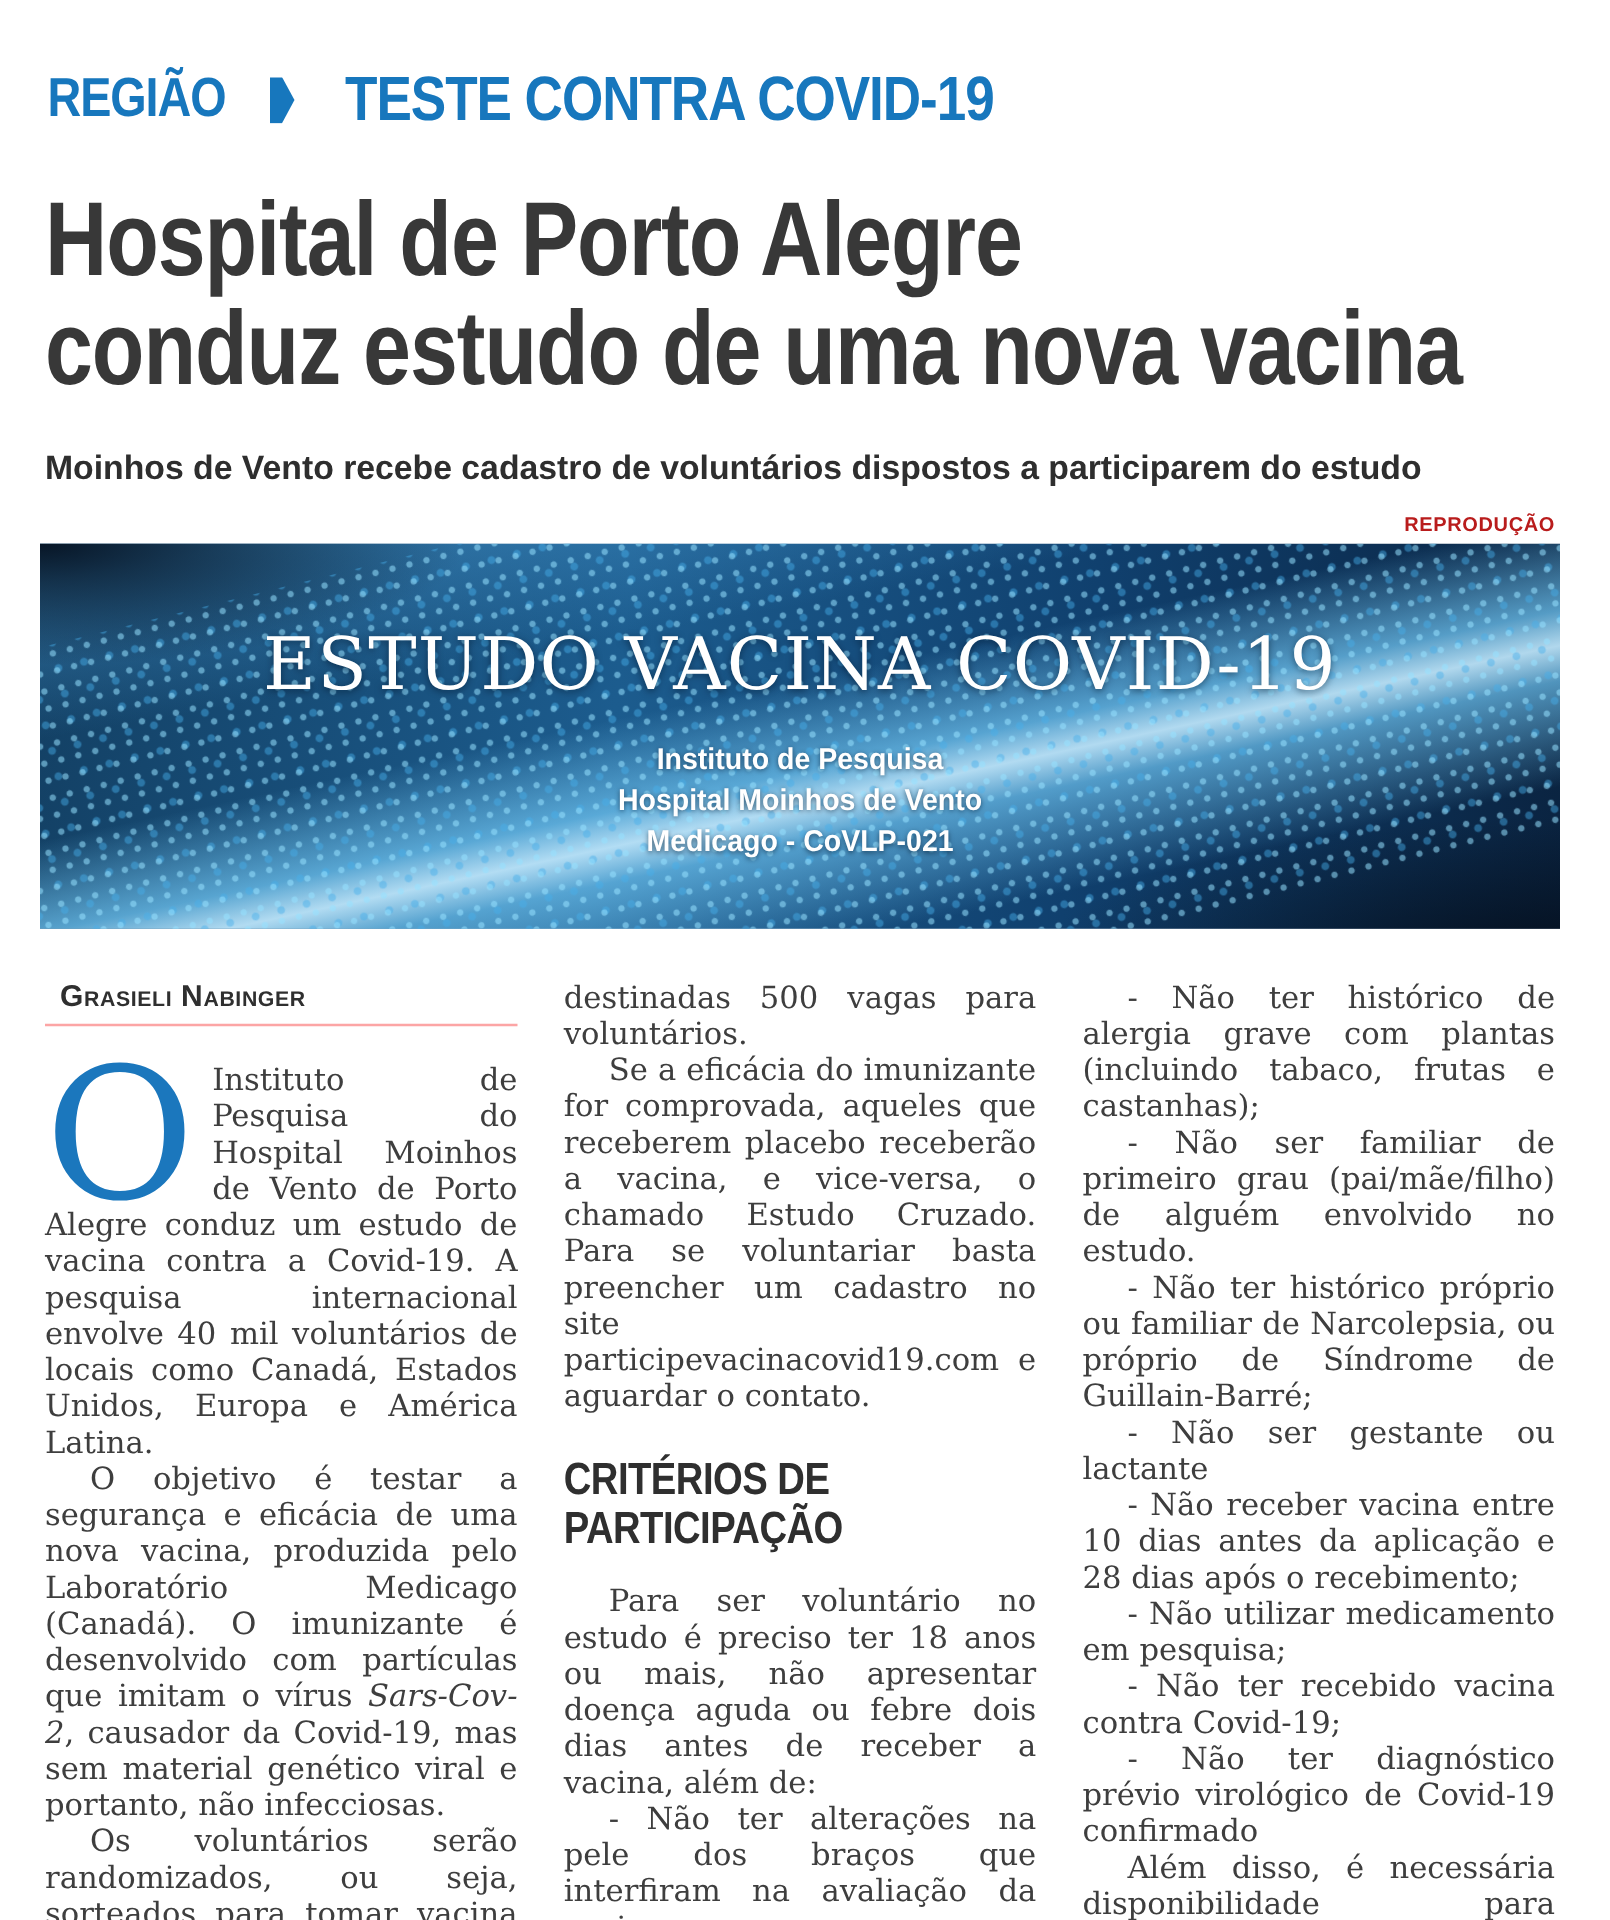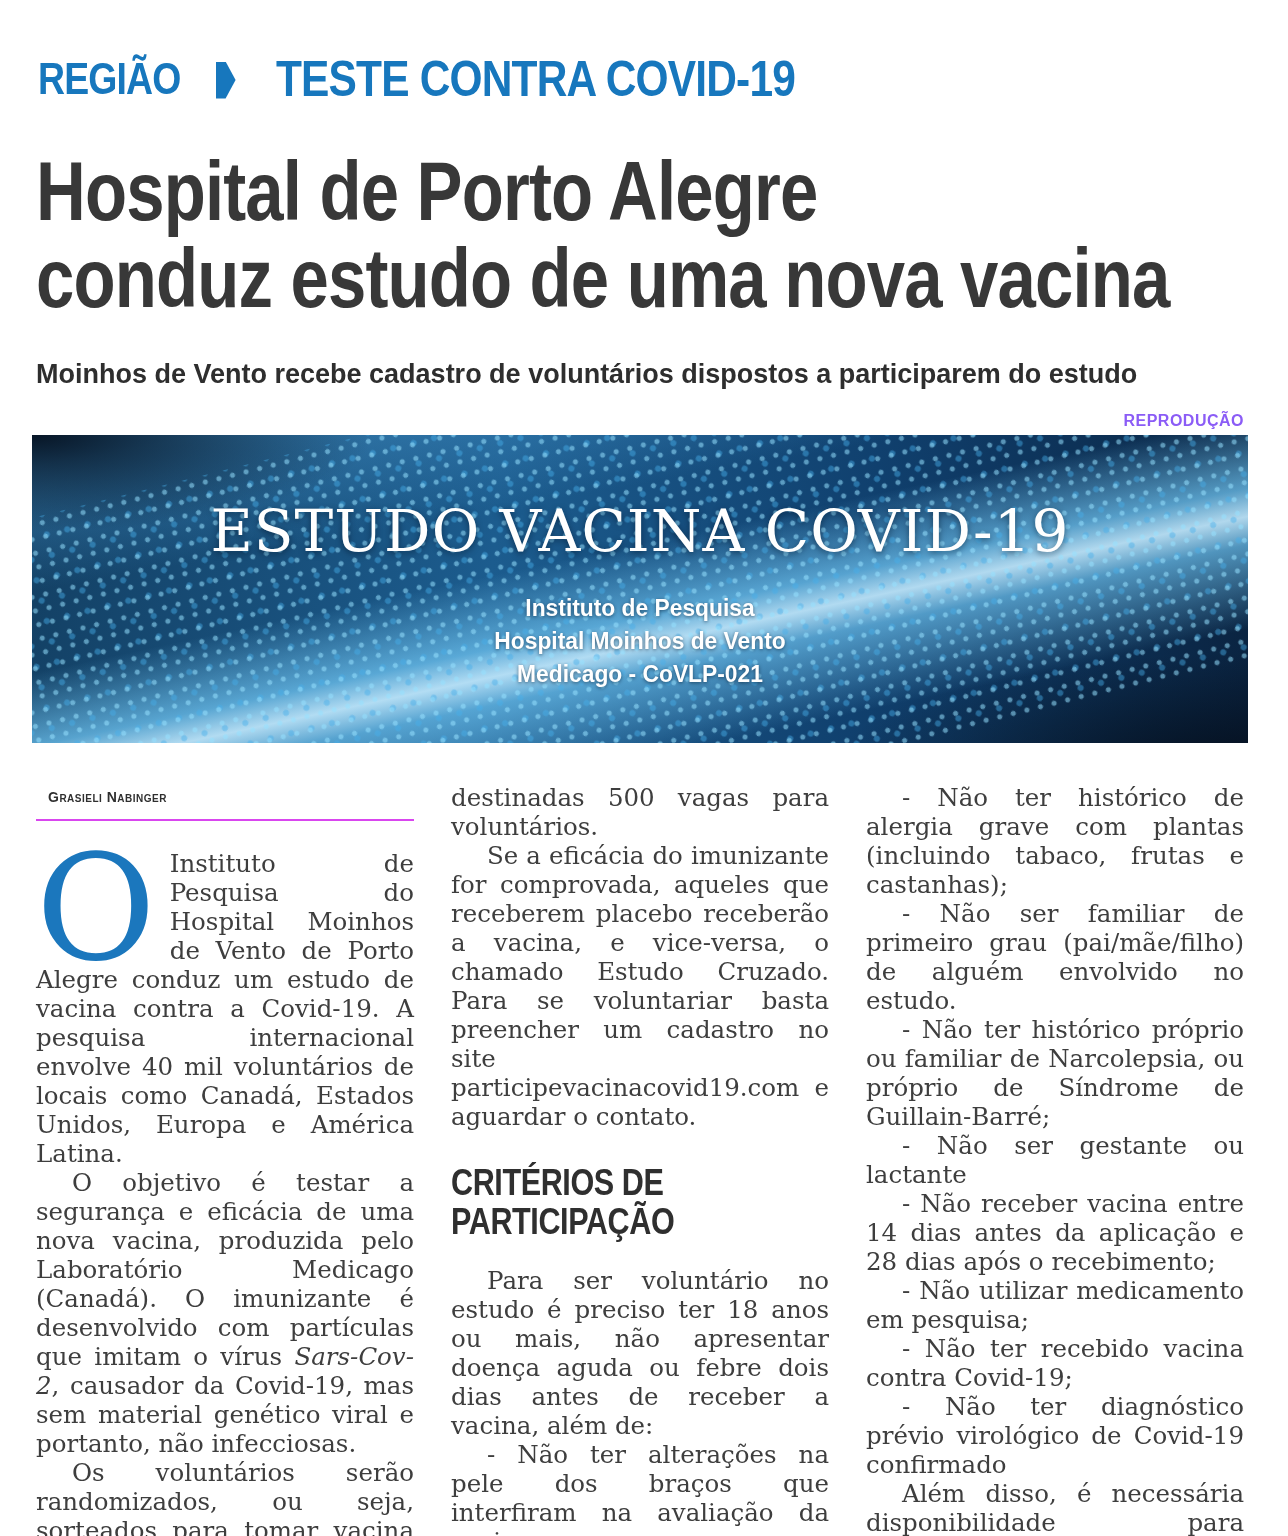--- a/index.html
+++ b/index.html
@@ -29,21 +29,21 @@
   
   .headline {
     margin:40px 40px 0 36px;
     font-size:84px; line-height:1.04; font-weight:bold; color:#383838;
     letter-spacing:-1px; white-space:nowrap;
     transform:scaleX(.82); transform-origin:0 0;
   }
   .subhead { margin:36px 40px 0 36px; font-size:27px; font-weight:bold; color:#2e2e2e; letter-spacing:0; }
 
   
-  .credit { margin:22px 44px 5px 0; text-align:right; font-size:16px; font-weight:bold; color:#8b5cf6; letter-spacing:.5px; }
+  .credit { margin:22px 44px 5px 0; text-align:right; font-size:16px; font-weight:bold; color:#b91c1c; letter-spacing:.5px; }
   .photo {
     position:relative; margin:0 40px 0 32px; height:308px; overflow:hidden;
     background:
       radial-gradient(ellipse 40% 45% at 0% 0%, rgba(4,14,28,.92), rgba(4,14,28,0) 70%),
       radial-gradient(ellipse 55% 60% at 100% 108%, rgba(4,12,24,.85), rgba(4,12,24,0) 62%),
       linear-gradient(170deg, rgba(70,150,205,.55) 6%, rgba(70,150,205,0) 30%),
       linear-gradient(168deg, rgba(110,195,240,0) 42%, rgba(110,195,240,.75) 55%, rgba(195,235,255,.9) 60%, rgba(110,195,240,.7) 65%, rgba(110,195,240,0) 80%),
       linear-gradient(96deg, #134064 0%, #1c5c8e 38%, #10406e 68%, #0a2340 100%);
     padding-left: 48px;
   }
@@ -68,22 +68,22 @@
 
   
   .columns { display:flex; gap:37px; margin:40px 40px 0 36px; }
   .col {
     flex:0 0 378px; width:378px;
     font-family:"DejaVu Serif", serif; font-size:24.5px; line-height:29px;
     color:#3e3e3e; text-align:justify;
   }
   .byline {
     font-family:"Liberation Sans", sans-serif; font-variant:small-caps;
-    font-weight:bold; font-size:14px; letter-spacing:.5px; color:#2f2f2f;
-    border-bottom:2px solid #d946ef; padding:0 0 7px 12px; margin:0 0 28px 0;
+    font-weight:bold; font-size:24px; letter-spacing:.5px; color:#2f2f2f;
+    border-bottom:2px solid #fca5a5; padding:0 0 7px 12px; margin:0 0 28px 0;
     text-align:left;
   }
   .col p { margin:0; }
   .col p.indent { text-indent:36px; }
   .drop-cap {
     float:left; font-family:"DejaVu Serif", serif; font-size:146px;
     line-height:102px; color:#1b77bd; margin:8px 14px 6px 0;
   }
   .italic { font-style:italic; }
   .section-heading {
@@ -137,21 +137,21 @@
       <p class="indent">Para ser voluntário no estudo é preciso ter 18 anos ou mais, não apresentar doença aguda ou febre dois dias antes de receber a vacina, além de:</p>
       <p class="indent">- Não ter alterações na pele dos braços que interfiram na avaliação da vacina;</p>
 
     </div>
 
     <div class="col">
       <p class="indent">- Não ter histórico de alergia grave com plantas (incluindo tabaco, frutas e castanhas);</p>
       <p class="indent">- Não ser familiar de primeiro grau (pai/mãe/filho) de alguém envolvido no estudo.</p>
       <p class="indent">- Não ter histórico próprio ou familiar de Narcolepsia, ou próprio de Síndrome de Guillain-Barré;</p>
       <p class="indent">- Não ser gestante ou lactante</p>
-      <p class="indent">- Não receber vacina entre 14 dias antes da aplicação e 28 dias após o recebimento;</p>
+      <p class="indent">- Não receber vacina entre 10 dias antes da aplicação e 28 dias após o recebimento;</p>
       <p class="indent">- Não utilizar medicamento em pesquisa;</p>
       <p class="indent">- Não ter recebido vacina contra Covid-19;</p>
       <p class="indent">- Não ter diagnóstico prévio virológico de Covid-19 confirmado</p>
       <p class="indent">Além disso, é necessária disponibilidade para comparecer as visitas agendadas pelo Centro de Pesquisa.</p>
     </div>
 
   </div>
 
 </div>
 

